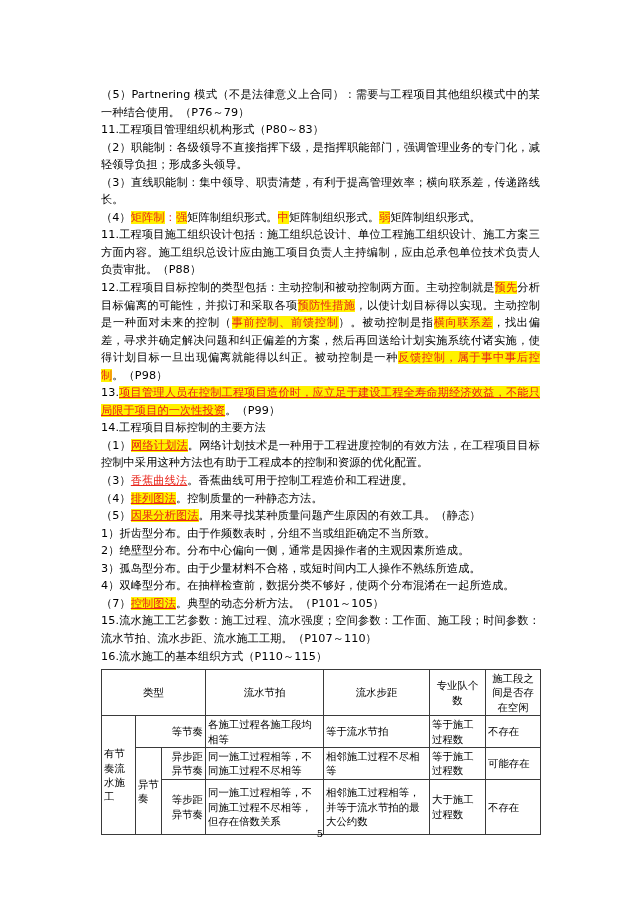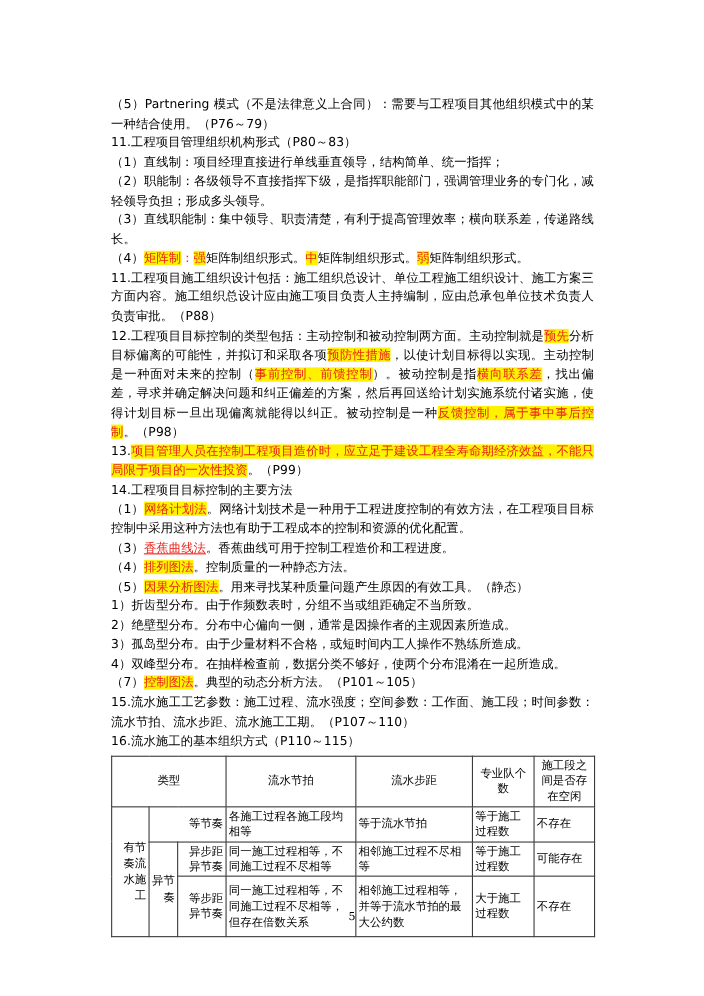--- a/index.html
+++ b/index.html
@@ -47,20 +47,21 @@
   }
   
   .ru {
     color: #e8231a;
     text-decoration: underline;
     text-decoration-color: #e8231a;
   }
   .ruh {
     color: #e8231a;
     background: #fff200;
+    text-decoration: underline;
     text-decoration-color: #e8231a;
     margin-top: 26px;
   }
   
   .tbl-wrap {
     margin-top: 4px;
     width: 439px;
   }
   table.grid {
     border-collapse: collapse;
@@ -79,21 +80,21 @@
     text-align: center;
     vertical-align: middle;
   }
   .ctr {
     text-align: right;
   }
   .lft {
     text-align: left;
   }
   .vert-lab {
-    text-align: right;
+    text-align: left;
     line-height: 14.4px;
   }
   .tight {
     letter-spacing: 0px;
   }
   .pg-num {
     position: absolute;
     left: 0;
     top: 828px;
     width: 640px;
@@ -111,23 +112,20 @@
   <div class="body-text">
 
     <p class="para">
       <span>（5）Partnering 模式（不是法律意义上合同）：需要与工程项目其他组织模式中的某一种结合使用。（P76～79）</span>
     </p>
 
     <p class="para">
       <span>11.工程项目管理组织机构形式（P80～83）</span>
     </p>
 
-    <p class="para">
-      <span>（1）直线制：项目经理直接进行单线垂直领导，结构简单、统一指挥；</span>
-    </p>
 
     <p class="para">
       <span>（2）职能制：各级领导不直接指挥下级，是指挥职能部门，强调管理业务的专门化，减轻领导负担；形成多头领导。</span>
     </p>
 
     <p class="para">
       <span>（3）直线职能制：集中领导、职责清楚，有利于提高管理效率；横向联系差，传递路线长。</span>
     </p>
 
     <p class="para">

